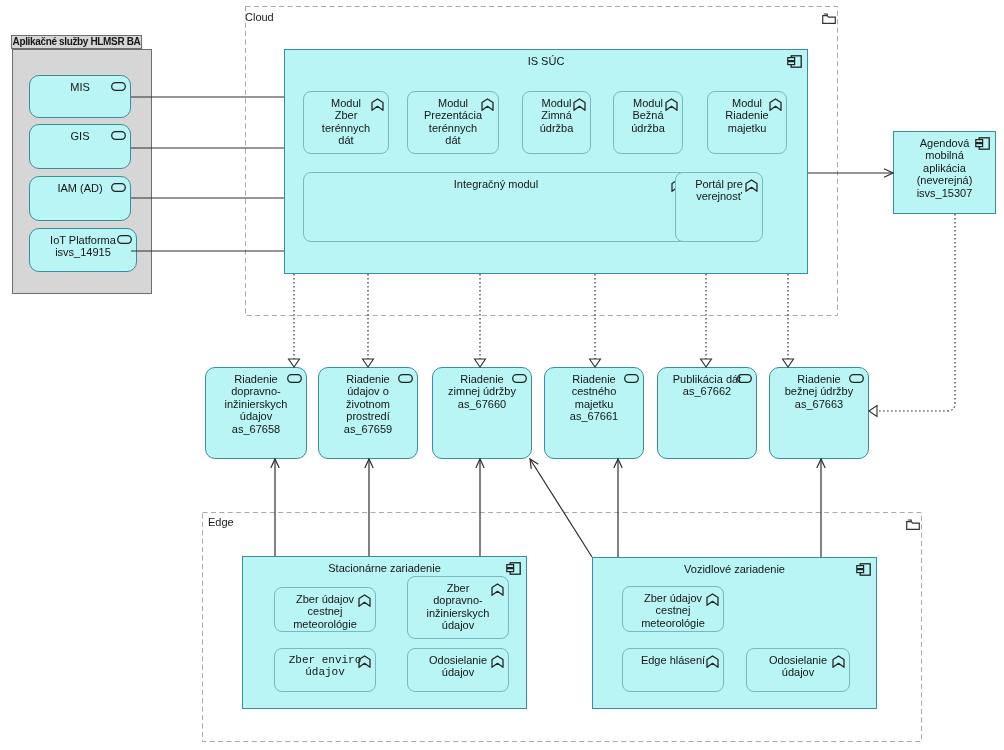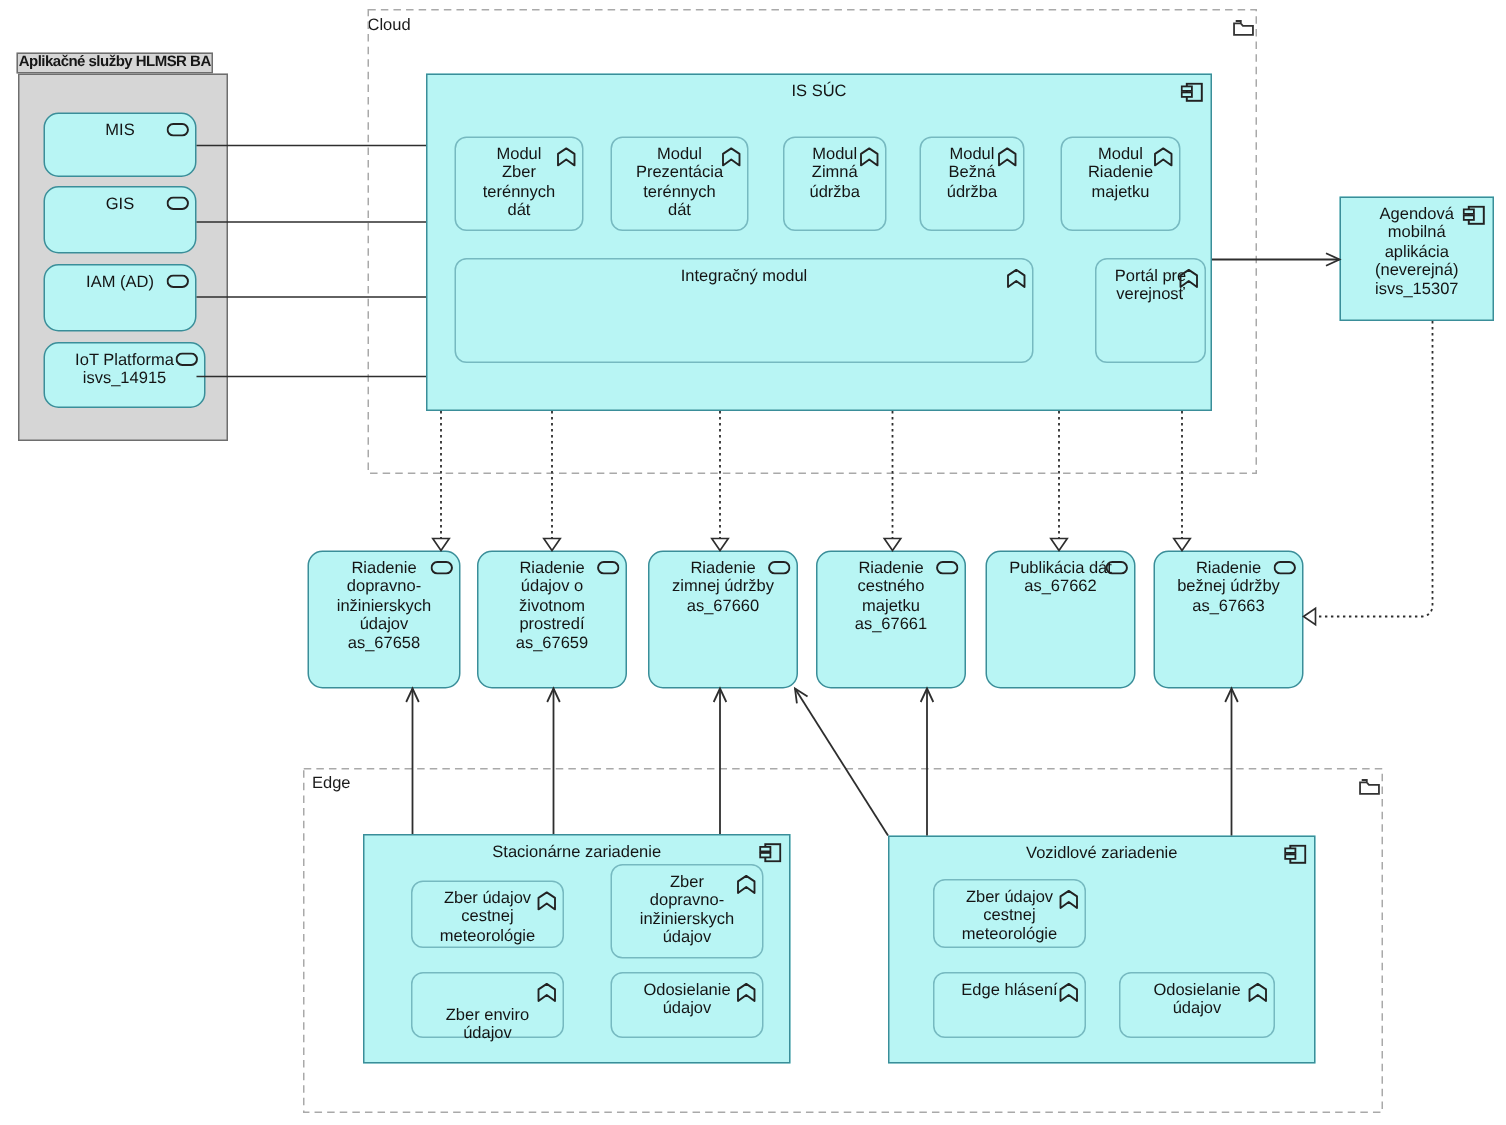--- a/index.html
+++ b/index.html
@@ -148,21 +148,21 @@
       <svg width="13" height="13" viewBox="0 0 13 13" class="icon" style="right: 4px; top: 6px;">
         <path d="M1,12.3 L1,4.6 L6.5,0.9 L12,4.6 L12,12.3 L6.5,8.3 Z" fill="none" stroke="#222222" stroke-width="1.25" stroke-linejoin="round"></path>
       </svg>
     </div>
     <div class="node function" style="left: 303px; top: 172px; width: 386px; height: 70px;">
       <div class="lbl" style="top: 5px;">Integračný modul</div>
       <svg width="13" height="13" viewBox="0 0 13 13" class="icon" style="right: 4px; top: 6px;">
         <path d="M1,12.3 L1,4.6 L6.5,0.9 L12,4.6 L12,12.3 L6.5,8.3 Z" fill="none" stroke="#222222" stroke-width="1.25" stroke-linejoin="round"></path>
       </svg>
     </div>
-    <div class="node function" style="left: 730px; top: 172px; width: 74px; height: 70px;">
+    <div class="node function" style="left: 675px; top: 172px; width: 88px; height: 70px;">
       <div class="lbl" style="top: 5px;">Portál pre
 verejnosť</div>
       <svg width="13" height="13" viewBox="0 0 13 13" class="icon" style="right: 4px; top: 6px;">
         <path d="M1,12.3 L1,4.6 L6.5,0.9 L12,4.6 L12,12.3 L6.5,8.3 Z" fill="none" stroke="#222222" stroke-width="1.25" stroke-linejoin="round"></path>
       </svg>
     </div>
     <div class="node component" style="left: 893px; top: 131px; width: 103px; height: 83px;">
       <div class="lbl" style="top: 5px;">Agendová
 mobilná
 aplikácia
@@ -245,21 +245,21 @@
     <div class="node function" style="left: 407px; top: 576px; width: 102px; height: 63px;">
       <div class="lbl" style="top: 5px;">Zber
 dopravno-
 inžinierskych
 údajov</div>
       <svg width="13" height="13" viewBox="0 0 13 13" class="icon" style="right: 4px; top: 6px;">
         <path d="M1,12.3 L1,4.6 L6.5,0.9 L12,4.6 L12,12.3 L6.5,8.3 Z" fill="none" stroke="#222222" stroke-width="1.25" stroke-linejoin="round"></path>
       </svg>
     </div>
     <div class="node function" style="left: 274px; top: 648px; width: 102px; height: 44px;">
-      <div class="lbl" style="top: 22px;">Zber enviro
+      <div class="lbl" style="top: 5px; font-family: Liberation Mono, monospace;">Zber enviro
 údajov</div>
       <svg width="13" height="13" viewBox="0 0 13 13" class="icon" style="right: 4px; top: 6px;">
         <path d="M1,12.3 L1,4.6 L6.5,0.9 L12,4.6 L12,12.3 L6.5,8.3 Z" fill="none" stroke="#222222" stroke-width="1.25" stroke-linejoin="round"></path>
       </svg>
     </div>
     <div class="node function" style="left: 407px; top: 648px; width: 102px; height: 44px;">
       <div class="lbl" style="top: 5px;">Odosielanie
 údajov</div>
       <svg width="13" height="13" viewBox="0 0 13 13" class="icon" style="right: 4px; top: 6px;">
         <path d="M1,12.3 L1,4.6 L6.5,0.9 L12,4.6 L12,12.3 L6.5,8.3 Z" fill="none" stroke="#222222" stroke-width="1.25" stroke-linejoin="round"></path>

